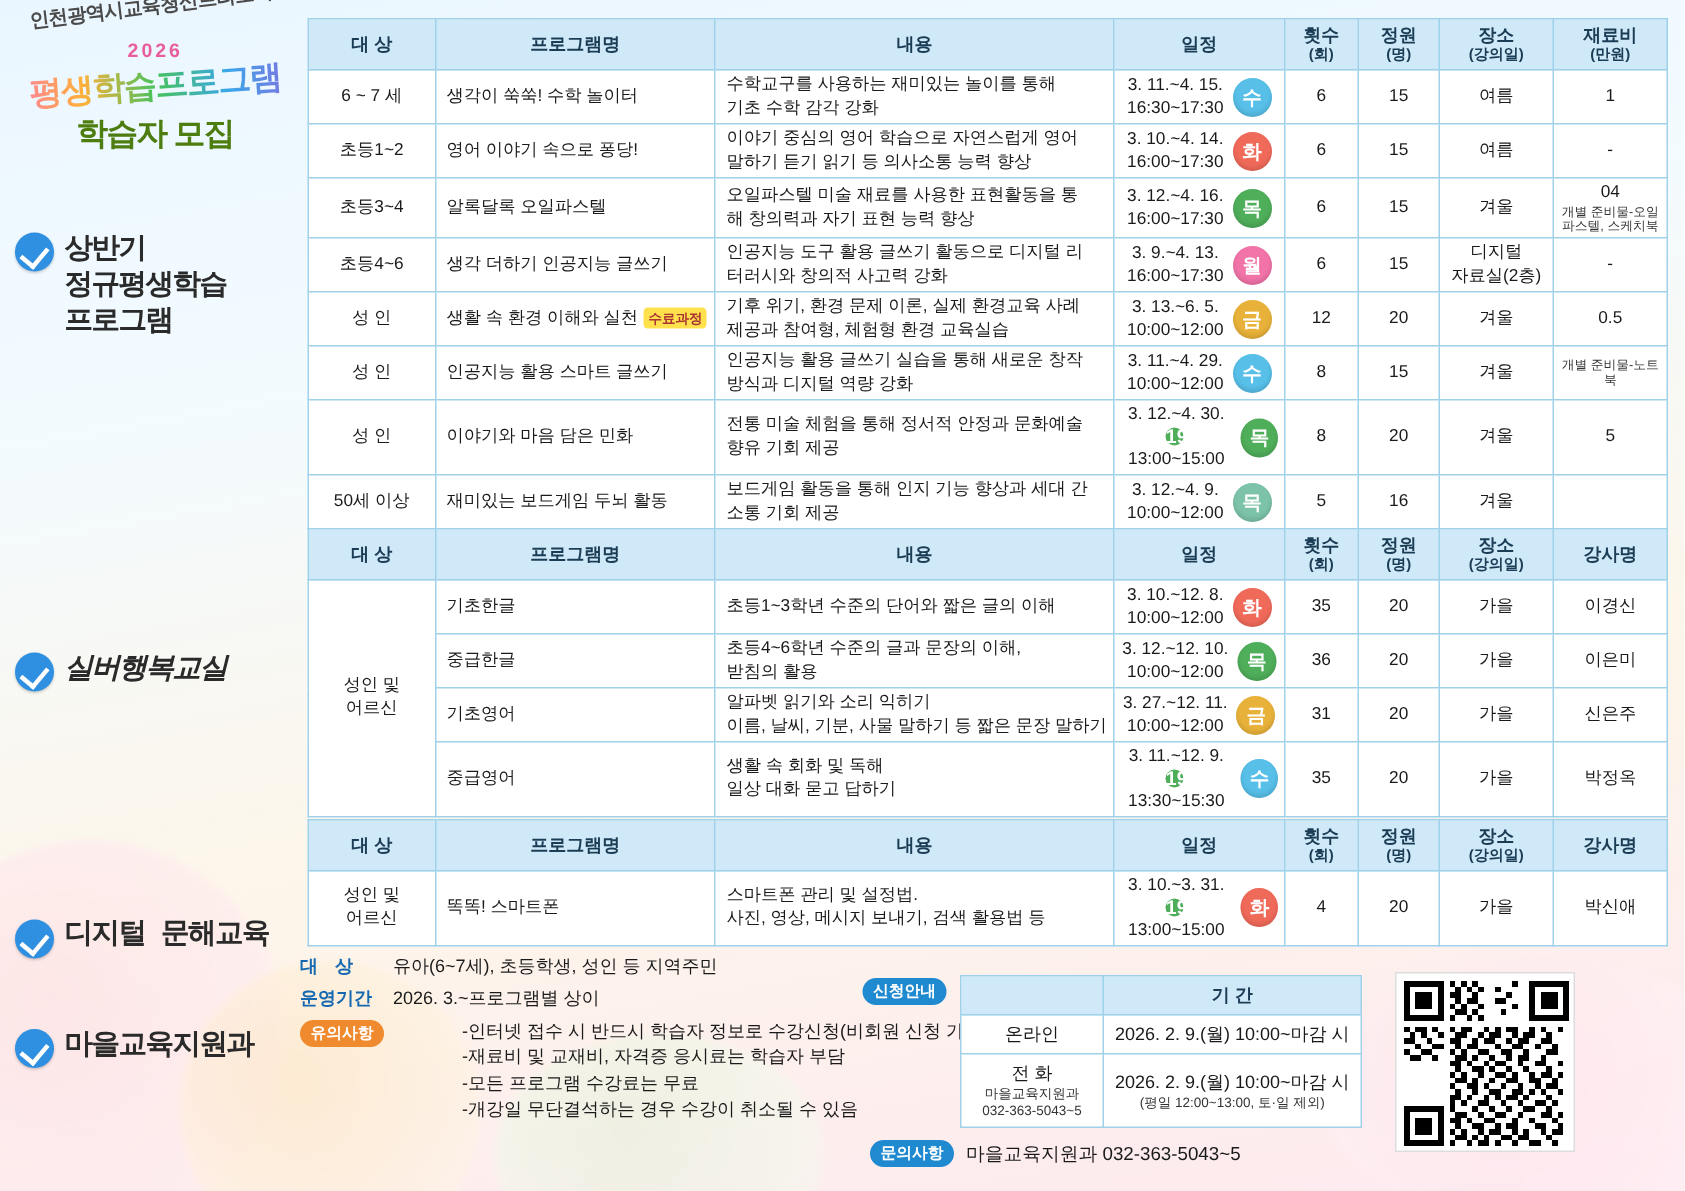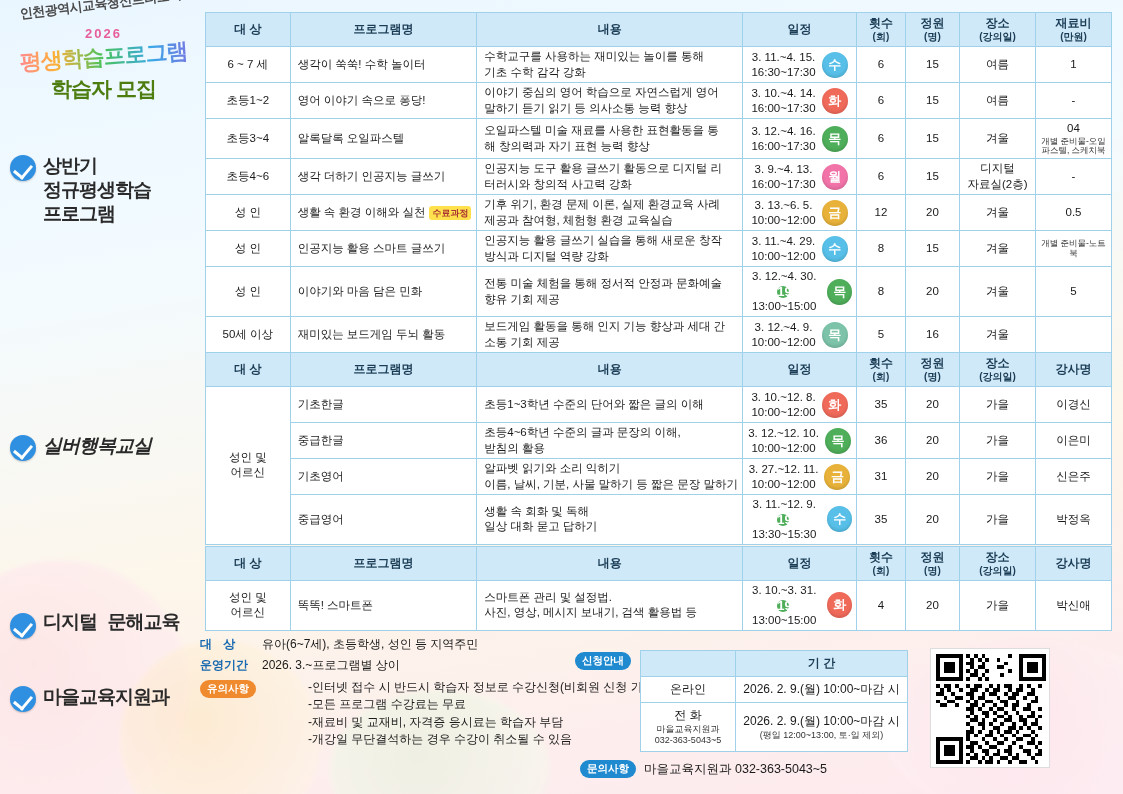--- a/index.html
+++ b/index.html
@@ -477,22 +477,22 @@
   <div class="f-row">
     <div class="f-tag short">운영기간</div>
     <div class="f-val">2026. 3.~프로그램별 상이</div>
   </div>
   <div class="f-row">
     <div class="f-tag short" style="width:62px; padding-top:1px;">
       <span class="tag-pill orange">유의사항</span>
     </div>
     <div class="f-val" id="noticeList">
         <span class="li">-인터넷 접수 시 반드시 학습자 정보로 수강신청(비회원 신청 가능)</span>
+        <span class="li">-재료비 및 교재비, 자격증 응시료는 학습자 부담</span>
         <span class="li">-모든 프로그램 수강료는 무료</span>
-        <span class="li">-재료비 및 교재비, 자격증 응시료는 학습자 부담</span>
         <span class="li">-개강일 무단결석하는 경우 수강이 취소될 수 있음</span>
       </div>
   </div>
 </div>
 
 <div class="apply-box">
   <div style="position:absolute; left:-65px; top:2px;">
     <span class="tag-pill">신청안내</span>
   </div>
   <table>

